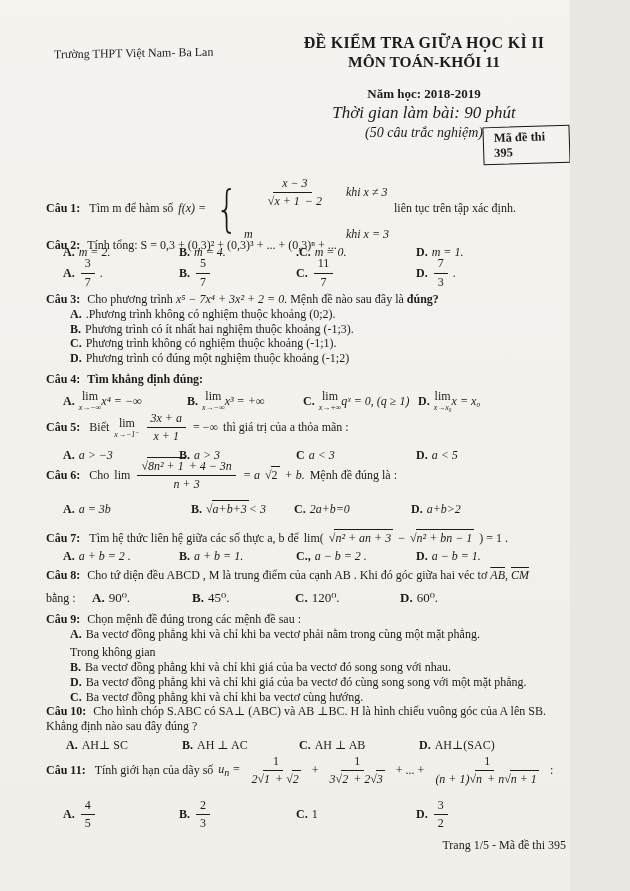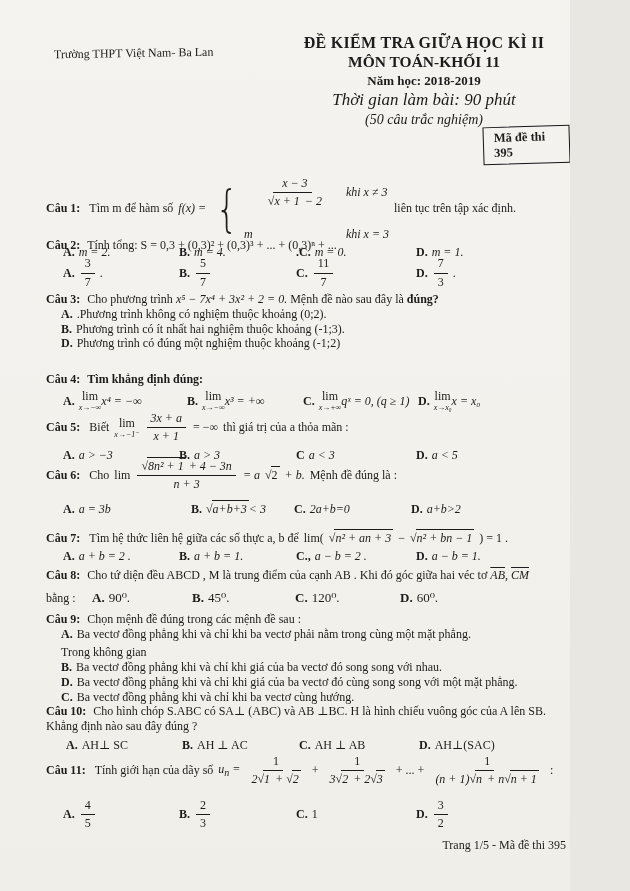--- a/index.html
+++ b/index.html
@@ -7,21 +7,21 @@
     position:relative;width:570px;height:891px;overflow:hidden;
     background:linear-gradient(180deg,#f4f3ef 0%,#f2f1ec 55%,#efeee8 100%);
     font-family:"Liberation Serif","DejaVu Serif",serif;
     font-size:12px;color:#1c1c1c;
   }
   
   .school{position:absolute;left:54px;top:46px;font-size:12px;transform:rotate(-0.9deg);}
   .titleblock{position:absolute;left:250px;top:33px;width:348px;text-align:center;line-height:1.22;}
   .t1{font-weight:bold;font-size:16px;letter-spacing:.3px;}
   .t2{font-weight:bold;font-size:15.5px;}
-  .t3{font-weight:bold;font-size:13px;margin-top:2px;}
+  .t3{font-weight:bold;font-size:13px;margin-top:15px;}
   .t4{font-style:italic;font-size:17px;margin-top:1px;}
   .t5{font-style:italic;font-size:14px;}
   .codebox{position:absolute;left:483px;top:126px;border:1.7px solid #14141a;
     padding:3px 10px;font-weight:bold;font-size:12.5px;transform:rotate(-1.8deg);}
   
   .q{position:absolute;left:46px;right:24px;line-height:1.28;}
   .qlabel{font-weight:bold;margin-right:4px;}
   .mv{font-style:italic;}
   .flexline{display:flex;align-items:center;gap:5px;white-space:nowrap;}
   .opts{display:flex;align-items:center;margin-left:17px;margin-top:3px;}
@@ -35,21 +35,21 @@
   .fden{display:block;padding:1px 4px 0;white-space:nowrap;}
   .sq{white-space:nowrap;}
   .ss{margin-right:-1px;}
   .rad{border-top:1px solid #1c1c1c;padding:1px 2px 0 1px;}
   .lim{display:inline-flex;flex-direction:column;align-items:center;line-height:1;}
   .limsub{font-size:8px;margin-top:2px;}
   .cases{display:flex;align-items:center;}
   .brace{font-family:"DejaVu Sans",sans-serif;font-size:50px;font-weight:200;line-height:46px;transform:scaleX(.7);}
   .crows{display:flex;flex-direction:column;gap:17px;margin-left:1px;}
   .crow{display:grid;grid-template-columns:102px auto;align-items:center;}
-  .optline{margin-left:15px;line-height:1.16;margin-top:1px;}
+  .optline{margin-left:24px;line-height:1.16;margin-top:1px;}
   .tight .optline{line-height:1.13;}
   .q8line{display:flex;align-items:center;margin-top:7px;font-size:13px;}
   .bang{width:46px;font-size:12px;}
   .o8a{width:100px}.o8b{width:103px}.o8c{width:105px}
   .vec{font-style:italic;text-decoration:overline;}
   .pagefoot{position:absolute;right:4px;top:838px;font-size:12px;}
 </style>
 </head>
 <body>
 
@@ -152,20 +152,21 @@
   <div class="q tight" style="top:292px">
     <div>
       <span class="qlabel">Câu 3:</span>
       <span>Cho phương trình</span>
       <span class="mv">x⁵ − 7x⁴ + 3x² + 2 = 0.</span>
       <span>Mệnh đề nào sau đây là</span>
       <b>đúng?</b>
     </div>
     <div class="optline"><span class="ol">A.</span><span>.Phương trình không có nghiệm thuộc khoảng (0;2).</span></div>
     <div class="optline"><span class="ol">B.</span><span>Phương trình có ít nhất hai nghiệm thuộc khoảng (-1;3).</span></div>
+    <div class="optline"><span class="ol">C.</span><span>Phương trình không có nghiệm thuộc khoảng (-1;1).</span></div>
     <div class="optline"><span class="ol">D.</span><span>Phương trình có đúng một nghiệm thuộc khoảng (-1;2)</span></div>
   </div>
 
   <div class="q" style="top:372px">
     <div>
       <span class="qlabel">Câu 4:</span>
       <b>Tìm khẳng định đúng:</b>
     </div>
     <div class="opts">
       <span class="o x1">

